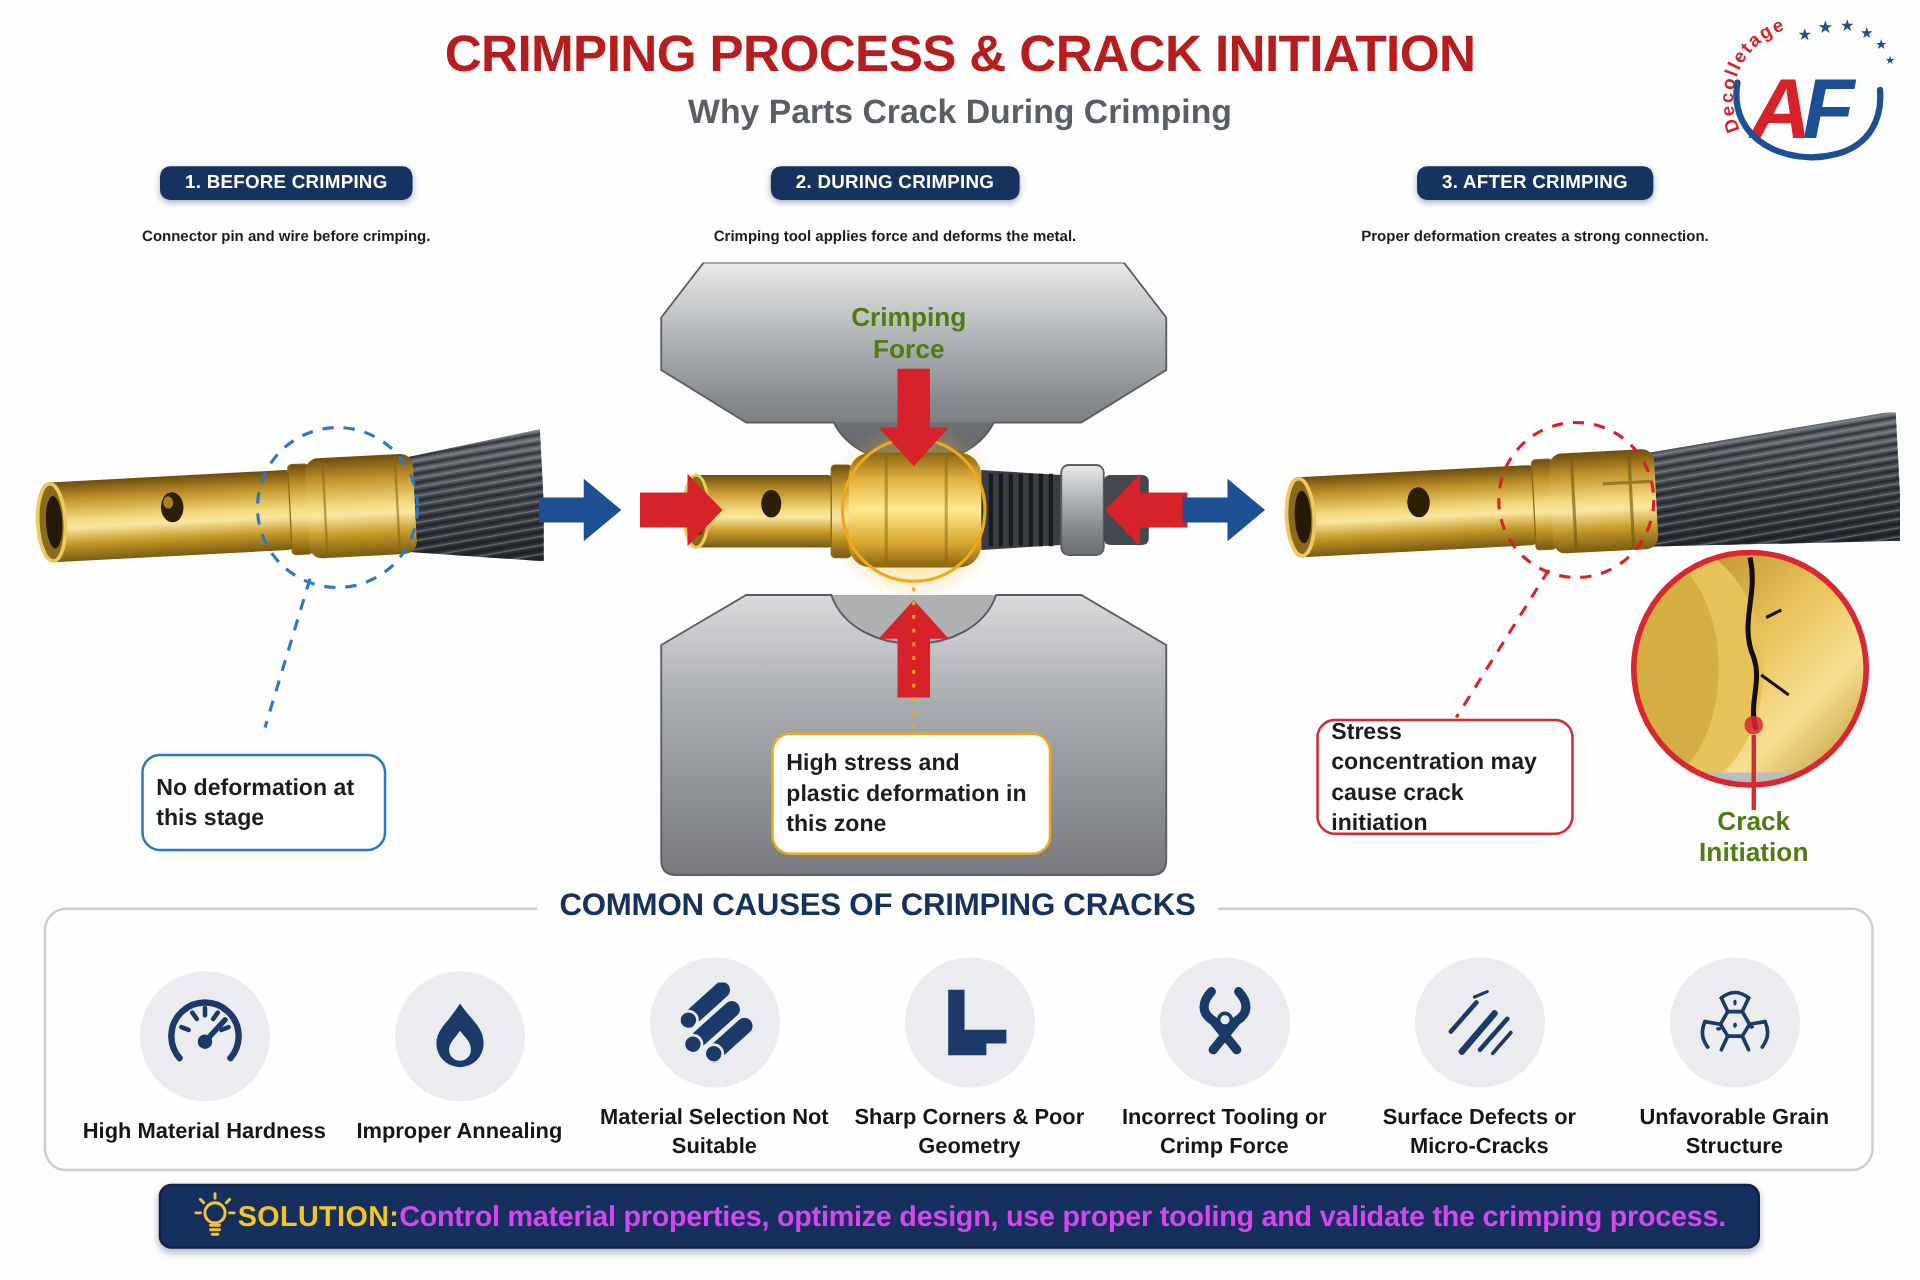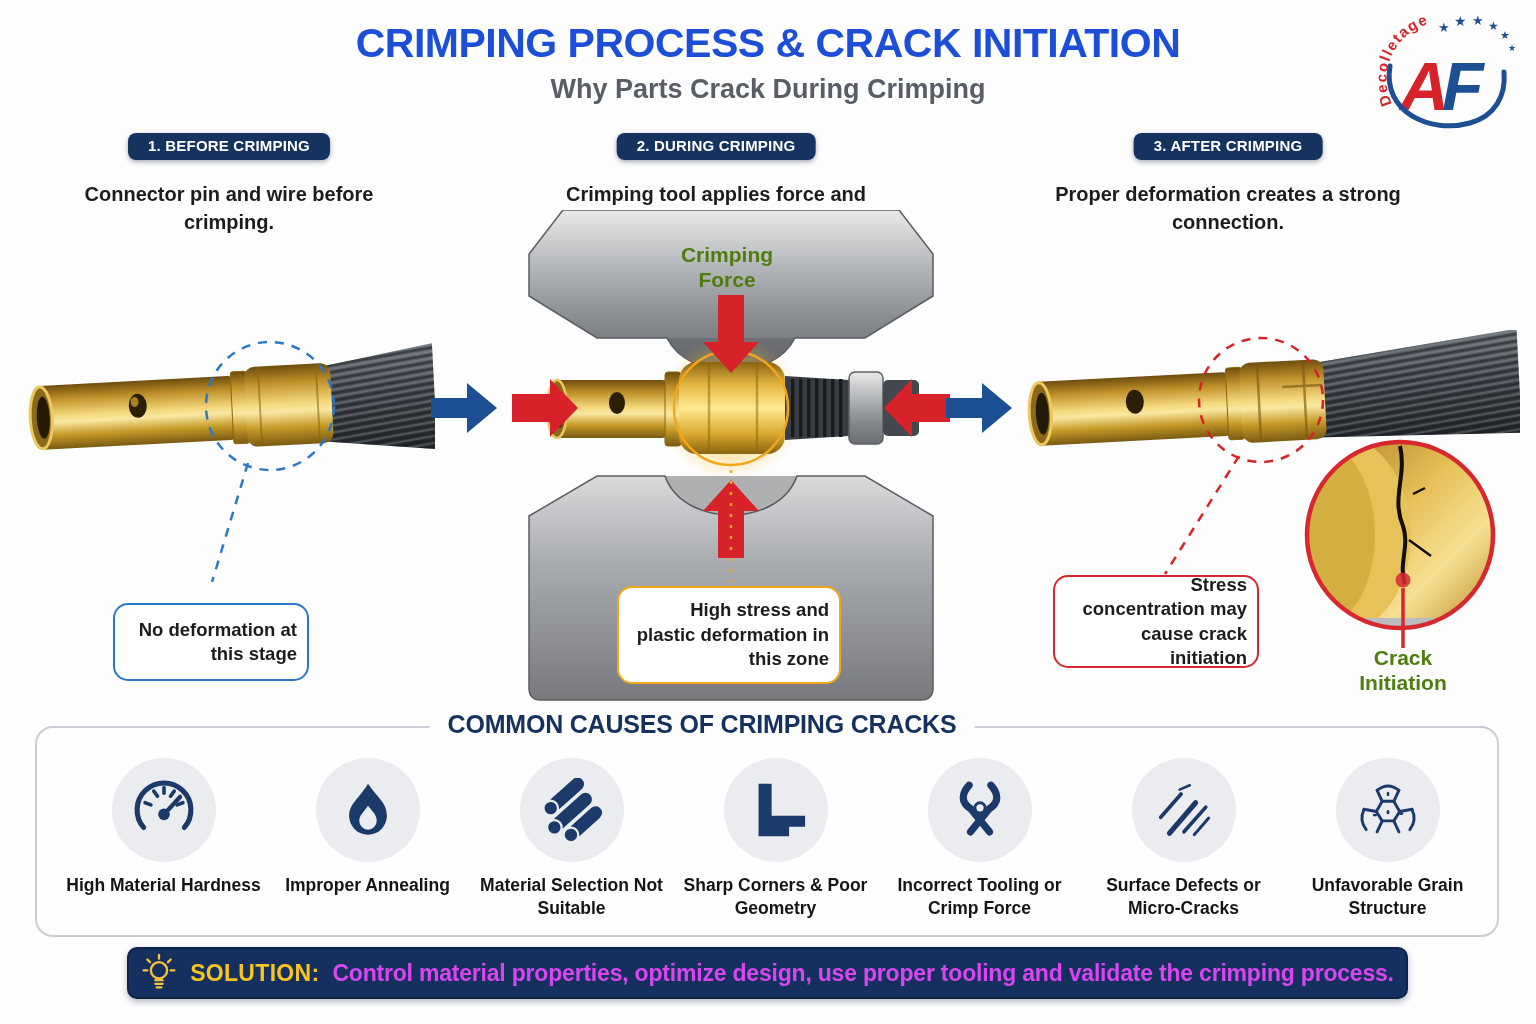--- a/index.html
+++ b/index.html
@@ -1,52 +1,52 @@
 <!DOCTYPE html>
 <html><head>
 <meta charset="utf-8">
 <style>
   html,body{margin:0;padding:0;background:#e8e8e8;}
   .canvas{position:relative;width:1536px;height:1024px;background:#fdfdfd;overflow:hidden;
           font-family:"Liberation Sans","DejaVu Sans",sans-serif;}
   .abs{position:absolute;}
 
-  .title{left:0;top:20px;width:1536px;font-size:41px;font-weight:800;color:#1d4ed8;
+  .title{left:0;top:20px;width:1536px;font-size:41px;font-weight:800;color:#b91c1c;
          letter-spacing:-.5px;text-align:center;}
   .subtitle{left:0;top:74px;width:1536px;font-size:27px;font-weight:700;color:#595e66;text-align:center;}
 
   .badge{background:#16335f;color:#fff;font-size:15px;font-weight:800;letter-spacing:.2px;
          padding:4px 20px 6px;border-radius:8px;box-shadow:0 2px 5px rgba(10,25,60,.35);white-space:nowrap;
          transform:translateX(-50%);}
-  .desc{font-size:20px;font-weight:600;color:#1b1c1e;line-height:1.38;text-align:center;}
+  .desc{font-size:12px;font-weight:600;color:#1b1c1e;line-height:1.38;text-align:center;}
 
   .callout{background:#fff;border-radius:15px;font-size:18.5px;font-weight:700;color:#1b1c1e;
-           line-height:1.32;text-align:right;display:flex;align-items:center;justify-content:center;
+           line-height:1.32;text-align:left;display:flex;align-items:center;justify-content:center;
            padding:8px 10px;box-sizing:border-box;}
   .callout.blue{border:2.5px solid #2a78c7;margin-top:20px;}
   .callout.orange{border:2.5px solid #f2a71b;}
   .callout.red{border:2.5px solid #d7282f;}
 
   .red-label{color:#4d7c0f;font-size:21px;font-weight:800;line-height:1.18;text-align:center;}
 
   .causes-panel{left:35px;top:726px;width:1464px;height:211px;border:2px solid #c9cdd4;
                 border-radius:18px;box-sizing:border-box;background:#fefefe;padding-left:17px;}
   .causes-legend{position:absolute;left:665px;top:-18px;transform:translateX(-50%);
                  background:#fdfdfd;padding:0 18px;font-size:25px;font-weight:800;color:#15325f;
                  letter-spacing:-.2px;white-space:nowrap;}
-  .causes-row{display:flex;align-items:flex-start;height:100%;padding:30px 8px 0;box-sizing:border-box;}
+  .causes-row{display:flex;align-items:center;height:100%;padding:30px 8px 0;box-sizing:border-box;}
   .cause-item{flex:1;display:flex;flex-direction:column;align-items:center;gap:12px;min-width:0;}
   .icon-circle{width:104px;height:104px;border-radius:50%;background:#eaecef;
                display:flex;align-items:center;justify-content:center;flex:none;}
   .cause-label{font-size:17.5px;font-weight:700;color:#141518;line-height:1.3;text-align:center;}
   .vdiv{width:1px;background:#d3d6db;margin:32px 0 28px;flex:none;}
 
   .solution-bar{left:127px;top:947px;width:1281px;height:52px;background:#15305f;border:2px solid #0f2349;
                 border-radius:10px;box-sizing:border-box;display:flex;align-items:center;justify-content:center;
-                gap:13px;box-shadow:0 3px 6px rgba(10,25,60,.3);}
+                gap:0;box-shadow:0 3px 6px rgba(10,25,60,.3);}
   .solution-label{color:#f8c51d;font-size:23px;font-weight:800;letter-spacing:.3px;}
   .solution-text{color:#d946ef;font-size:23px;font-weight:700;letter-spacing:-.2px;}
 </style>
 </head>
 <body>
 
 <div class="canvas">
 
   <div class="abs title">CRIMPING PROCESS &amp; CRACK INITIATION</div>
   <div class="abs subtitle">Why Parts Crack During Crimping</div>

